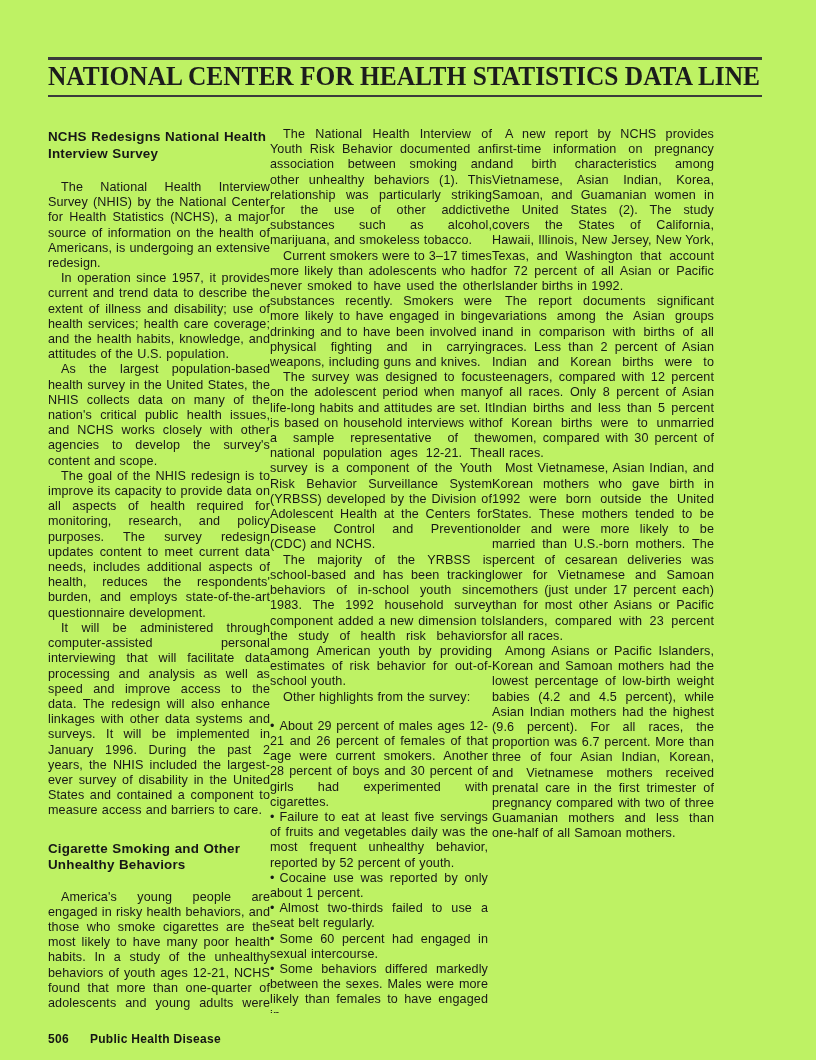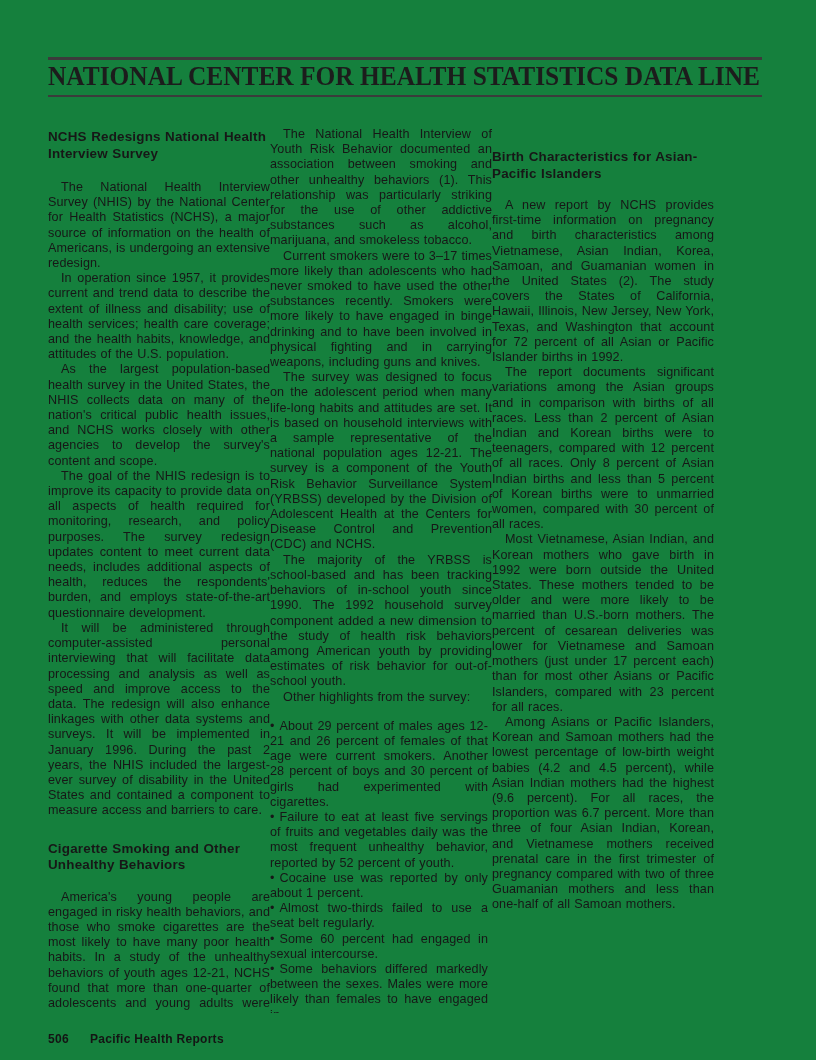--- a/index.html
+++ b/index.html
@@ -4,21 +4,21 @@
 <style>
   html, body {
     margin: 0;
     padding: 0;
     background: #ffffff;
   }
   .page {
     position: relative;
     width: 816px;
     height: 1060px;
-    background: #15803d;
+    background: #bef264;
     color: #171717;
     font-family: "Liberation Sans", sans-serif;
     overflow: hidden;
   }
   .rule {
     position: absolute;
     left: 48px;
     width: 714px;
     background: #3b3b3b;
   }
@@ -113,40 +113,39 @@
       <p>The goal of the NHIS redesign is to improve its capacity to provide data on all aspects of health required for monitoring, research, and policy purposes. The survey redesign updates content to meet current data needs, includes additional aspects of health, reduces the respondents' burden, and employs state-of-the-art questionnaire development.</p>
       <p>It will be administered through computer-assisted personal interviewing that will facilitate data processing and analysis as well as speed and improve access to the data. The redesign will also enhance linkages with other data systems and surveys. It will be implemented in January 1996. During the past 2 years, the NHIS included the largest-ever survey of disability in the United States and contained a component to measure access and barriers to care.</p>
       <h3>Cigarette Smoking and Other Unhealthy Behaviors</h3>
       <p>America's young people are engaged in risky health behaviors, and those who smoke cigarettes are the most likely to have many poor health habits. In a study of the unhealthy behaviors of youth ages 12-21, NCHS found that more than one-quarter of adolescents and young adults were smokers, almost half drank alcohol, and about 40 percent had engaged in a physical fight.</p>
     </section>
 
     <section class="col">
       <p>The National Health Interview of Youth Risk Behavior documented an association between smoking and other unhealthy behaviors (1). This relationship was particularly striking for the use of other addictive substances such as alcohol, marijuana, and smokeless tobacco.</p>
       <p>Current smokers were to 3–17 times more likely than adolescents who had never smoked to have used the other substances recently. Smokers were more likely to have engaged in binge drinking and to have been involved in physical fighting and in carrying weapons, including guns and knives.</p>
       <p>The survey was designed to focus on the adolescent period when many life-long habits and attitudes are set. It is based on household interviews with a sample representative of the national population ages 12-21. The survey is a component of the Youth Risk Behavior Surveillance System (YRBSS) developed by the Division of Adolescent Health at the Centers for Disease Control and Prevention (CDC) and NCHS.</p>
-      <p>The majority of the YRBSS is school-based and has been tracking behaviors of in-school youth since 1990. The 1992 household survey component added a new dimension to the study of health risk behaviors among American youth by providing estimates of risk behavior for out-of-school youth.</p>
+      <p>The majority of the YRBSS is school-based and has been tracking behaviors of in-school youth since 1983. The 1992 household survey component added a new dimension to the study of health risk behaviors among American youth by providing estimates of risk behavior for out-of-school youth.</p>
       <p>Other highlights from the survey:</p>
       <ul class="bullets">
         <li><span class="marker">•</span><span>About 29 percent of males ages 12-21 and 26 percent of females of that age were current smokers. Another 28 percent of boys and 30 percent of girls had experimented with cigarettes.</span></li>
         <li><span class="marker">•</span><span>Failure to eat at least five servings of fruits and vegetables daily was the most frequent unhealthy behavior, reported by 52 percent of youth.</span></li>
         <li><span class="marker">•</span><span>Cocaine use was reported by only about 1 percent.</span></li>
         <li><span class="marker">•</span><span>Almost two-thirds failed to use a seat belt regularly.</span></li>
         <li><span class="marker">•</span><span>Some 60 percent had engaged in sexual intercourse.</span></li>
         <li><span class="marker">•</span><span>Some behaviors differed markedly between the sexes. Males were more likely than females to have engaged in</span></li>
       </ul>
     </section>
 
     <section class="col">
-      <h3>Birth Characteristics for Asian-Pacific Islanders</h3>
       <p>A new report by NCHS provides first-time information on pregnancy and birth characteristics among Vietnamese, Asian Indian, Korea, Samoan, and Guamanian women in the United States (2). The study covers the States of California, Hawaii, Illinois, New Jersey, New York, Texas, and Washington that account for 72 percent of all Asian or Pacific Islander births in 1992.</p>
       <p>The report documents significant variations among the Asian groups and in comparison with births of all races. Less than 2 percent of Asian Indian and Korean births were to teenagers, compared with 12 percent of all races. Only 8 percent of Asian Indian births and less than 5 percent of Korean births were to unmarried women, compared with 30 percent of all races.</p>
       <p>Most Vietnamese, Asian Indian, and Korean mothers who gave birth in 1992 were born outside the United States. These mothers tended to be older and were more likely to be married than U.S.-born mothers. The percent of cesarean deliveries was lower for Vietnamese and Samoan mothers (just under 17 percent each) than for most other Asians or Pacific Islanders, compared with 23 percent for all races.</p>
       <p>Among Asians or Pacific Islanders, Korean and Samoan mothers had the lowest percentage of low-birth weight babies (4.2 and 4.5 percent), while Asian Indian mothers had the highest (9.6 percent). For all races, the proportion was 6.7 percent. More than three of four Asian Indian, Korean, and Vietnamese mothers received prenatal care in the first trimester of pregnancy compared with two of three Guamanian mothers and less than one-half of all Samoan mothers.</p>
 
     </section>
 
   </main>
 
   <div class="footer">
-    <span class="pgnum">506</span><span>Pacific Health Reports</span>
+    <span class="pgnum">506</span><span>Public Health Disease</span>
   </div>
 
 </div>
 
 </body></html>

